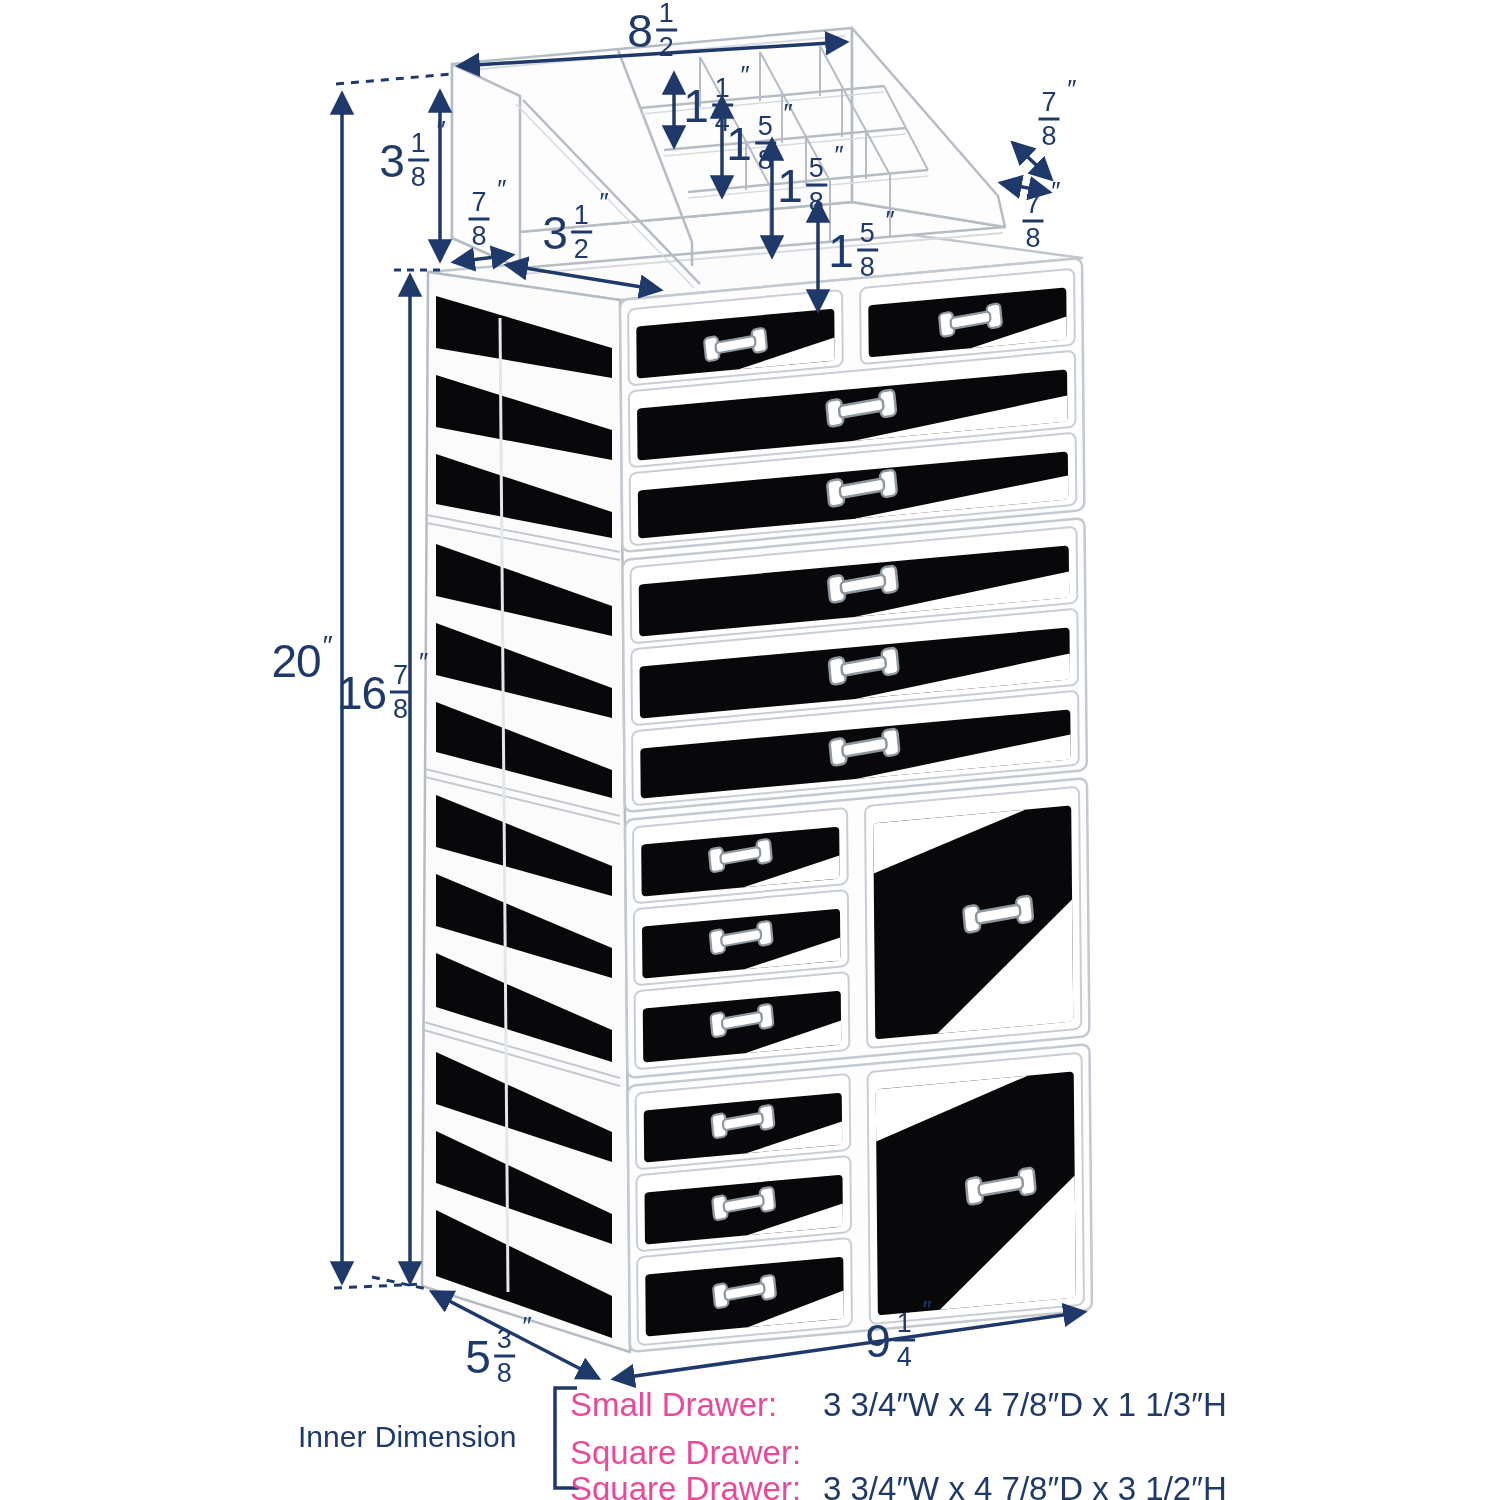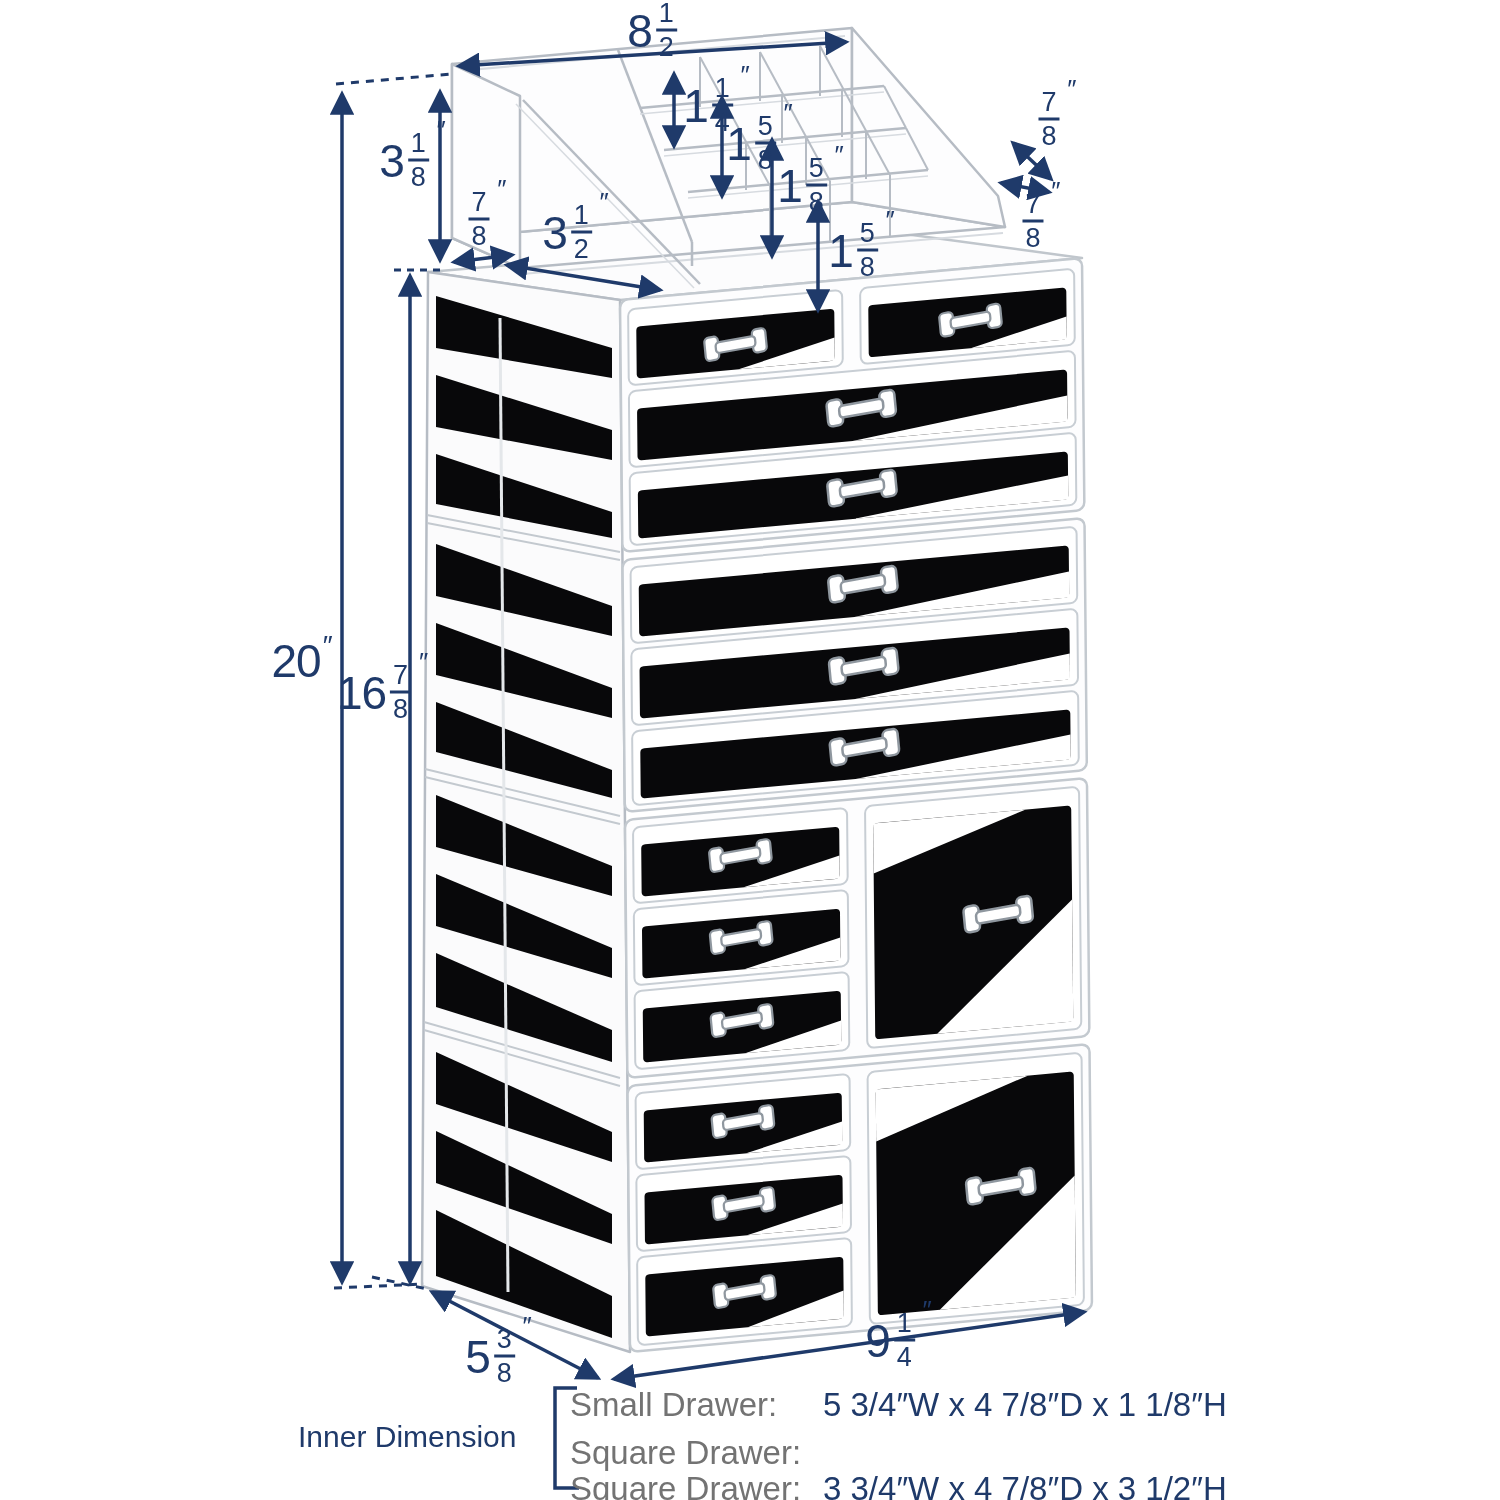--- a/index.html
+++ b/index.html
@@ -11,21 +11,21 @@
              color:#1f3a6a;white-space:nowrap;z-index:3;}
   .dim-label .int{font-size:46px;line-height:1;letter-spacing:-1px;}
   .dim-label .frac{display:flex;flex-direction:column;align-items:center;position:relative;
                    margin-left:4px;line-height:1;}
   .dim-label .num{font-size:27px;line-height:1;padding:0 3px 2px;border-bottom:3px solid #1f3a6a;}
   .dim-label .den{font-size:27px;line-height:1;padding-top:2px;}
   .dim-label .pr{position:absolute;top:-13px;right:-17px;font-size:26px;}
   .dim-label .pr-solo{font-size:28px;align-self:flex-start;margin-top:-8px;margin-left:2px;}
   
   .legend-title{position:absolute;font-size:30px;color:#1f3a6a;z-index:3;}
-  .legend-label{position:absolute;font-size:33px;color:#737373;z-index:3;white-space:nowrap;}
+  .legend-label{position:absolute;font-size:33px;color:#ec4899;z-index:3;white-space:nowrap;}
   .legend-value{position:absolute;font-size:33px;color:#1f3a6a;z-index:3;white-space:nowrap;}
 </style>
 </head>
 <body>
 
 <div class="canvas">
 
 <svg class="scene" width="1500" height="1500" viewBox="0 0 1500 1500">
   <defs>
     <marker id="ah" viewBox="0 0 10 10" refX="8.5" refY="5" markerWidth="7" markerHeight="7" orient="auto-start-reverse">
@@ -385,20 +385,20 @@
   <span class="frac">
         <span class="num">1</span>
         <span class="den">4</span>
         <span class="pr">″</span>
       </span>
 </div>
 
 <div class="legend-title" style="left:298px;top:1420px">Inner Dimension</div>
 
 <div class="legend-label" style="left:570px;top:1386px">Small Drawer:</div>
-<div class="legend-value" style="left:823px;top:1386px">5 3/4″W x 4 7/8″D x 1 1/8″H</div>
+<div class="legend-value" style="left:823px;top:1386px">3 3/4″W x 4 7/8″D x 1 1/3″H</div>
 
 <div class="legend-label" style="left:570px;top:1434px">Square Drawer:</div>
 
 <div class="legend-label" style="left:570px;top:1470px">Square Drawer:</div>
 <div class="legend-value" style="left:823px;top:1470px">3 3/4″W x 4 7/8″D x 3 1/2″H</div>
 
 </div>
 
 </body></html>

